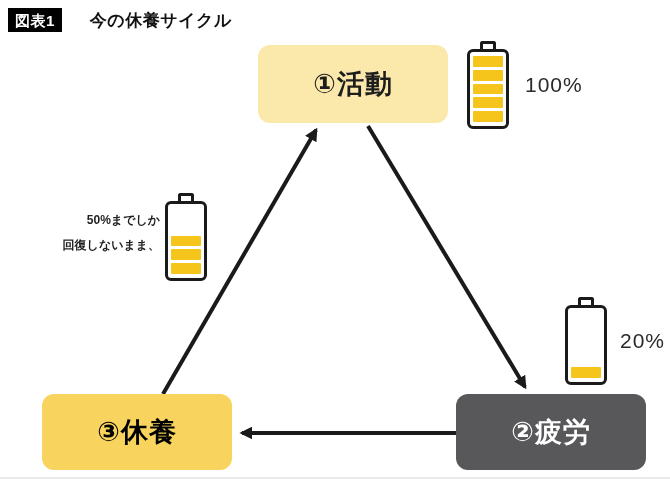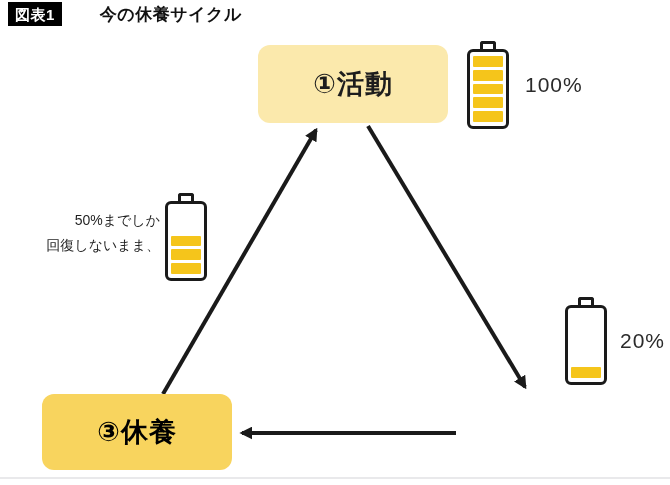--- a/index.html
+++ b/index.html
@@ -1,21 +1,21 @@
 <!DOCTYPE html>
 <html><head>
 <meta charset="utf-8">
 <style>
   html,body{margin:0;padding:0;background:#fff;}
   .canvas{
     position:relative;width:670px;height:485px;background:#ffffff;overflow:hidden;
     font-family:"Liberation Sans","DejaVu Sans",sans-serif;color:#1a1a1a;
   }
   
-  .fig-header{position:absolute;left:8px;top:2px;display:flex;align-items:center;gap:17px;}
+  .fig-header{position:absolute;left:8px;top:8px;display:flex;align-items:center;gap:7px;}
   .fig-badge{
     background:#000;color:#fff;font-weight:bold;font-size:15px;line-height:1;
     padding:5px 7px 4px 7px;letter-spacing:.5px;
   }
   .fig-title{font-size:17px;font-weight:bold;color:#111;letter-spacing:.5px;margin-left:21px;}
   
   .node{
     position:absolute;width:190px;height:78px;border-radius:12px;
     display:flex;align-items:center;justify-content:center;
     font-size:27px;font-weight:bold;letter-spacing:1px;
@@ -38,21 +38,21 @@
   .battery-cell{flex:1;border-radius:1px;background:transparent;}
   .battery-cell.filled{background:#F5C51B;}
   .battery-label{
     position:absolute;font-size:21px;color:#2b2b2b;letter-spacing:1px;
   }
   .label-100{left:525px;top:73px;}
   .label-20{left:620px;top:329px;}
   
   .annotation{
     position:absolute;left:18px;top:208px;width:142px;
-    text-align:right;font-size:14px;line-height:25px;color:#1f1f1f;font-weight:400;
+    text-align:right;font-size:12px;line-height:25px;color:#1f1f1f;font-weight:700;
   }
   .annotation span{display:block;}
   
   .arrow-layer{position:absolute;left:0;top:0;width:670px;height:485px;pointer-events:none;}
   
   .divider{position:absolute;left:0;top:477px;width:670px;height:2px;background:#E9E9EB;}
 </style>
 </head>
 <body>
 
@@ -68,20 +68,21 @@
       <marker id="ah" viewBox="0 0 10 10" refX="8" refY="5" markerWidth="13" markerHeight="13" orient="auto" markerUnits="userSpaceOnUse">
         <path d="M0,0 L10,5 L0,10 z" fill="#1a1a1a"></path>
       </marker>
     </defs>
     <line x1="163" y1="394" x2="316" y2="130" stroke="#1a1a1a" stroke-width="4" marker-end="url(#ah)"></line>
     <line x1="368" y1="126" x2="525" y2="387" stroke="#1a1a1a" stroke-width="4" marker-end="url(#ah)"></line>
     <line x1="456" y1="433" x2="242" y2="433" stroke="#1a1a1a" stroke-width="4" marker-end="url(#ah)"></line>
   </svg>
 
   <div class="node node-activity">①活動</div>
+  <div class="node node-fatigue">②疲労</div>
   <div class="node node-rest">③休養</div>
 
   <div class="battery" style="left:467px;top:41px;">
     <div class="battery-cap"></div>
     <div class="battery-body" style="--fill: #F5C51B;">
         <div class="battery-cell filled"></div>
         <div class="battery-cell filled"></div>
         <div class="battery-cell filled"></div>
         <div class="battery-cell filled"></div>
         <div class="battery-cell filled"></div>

